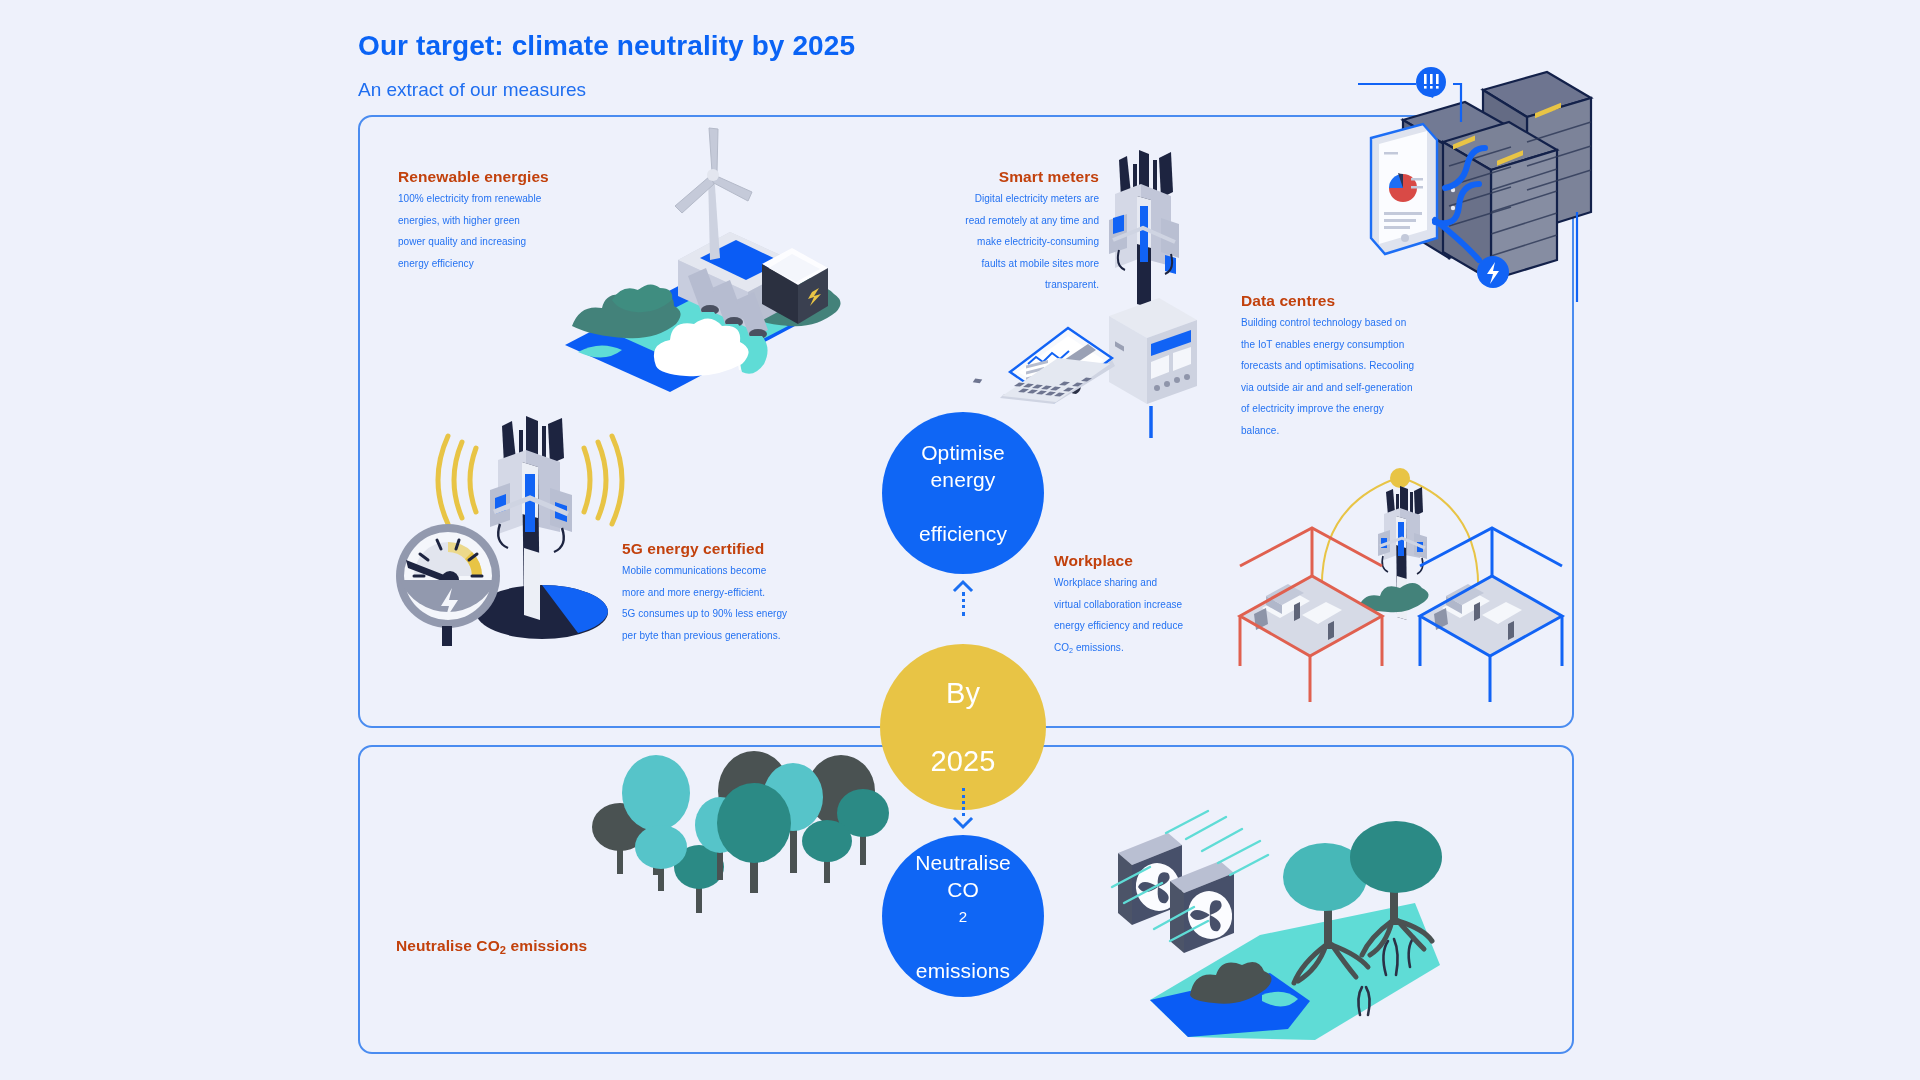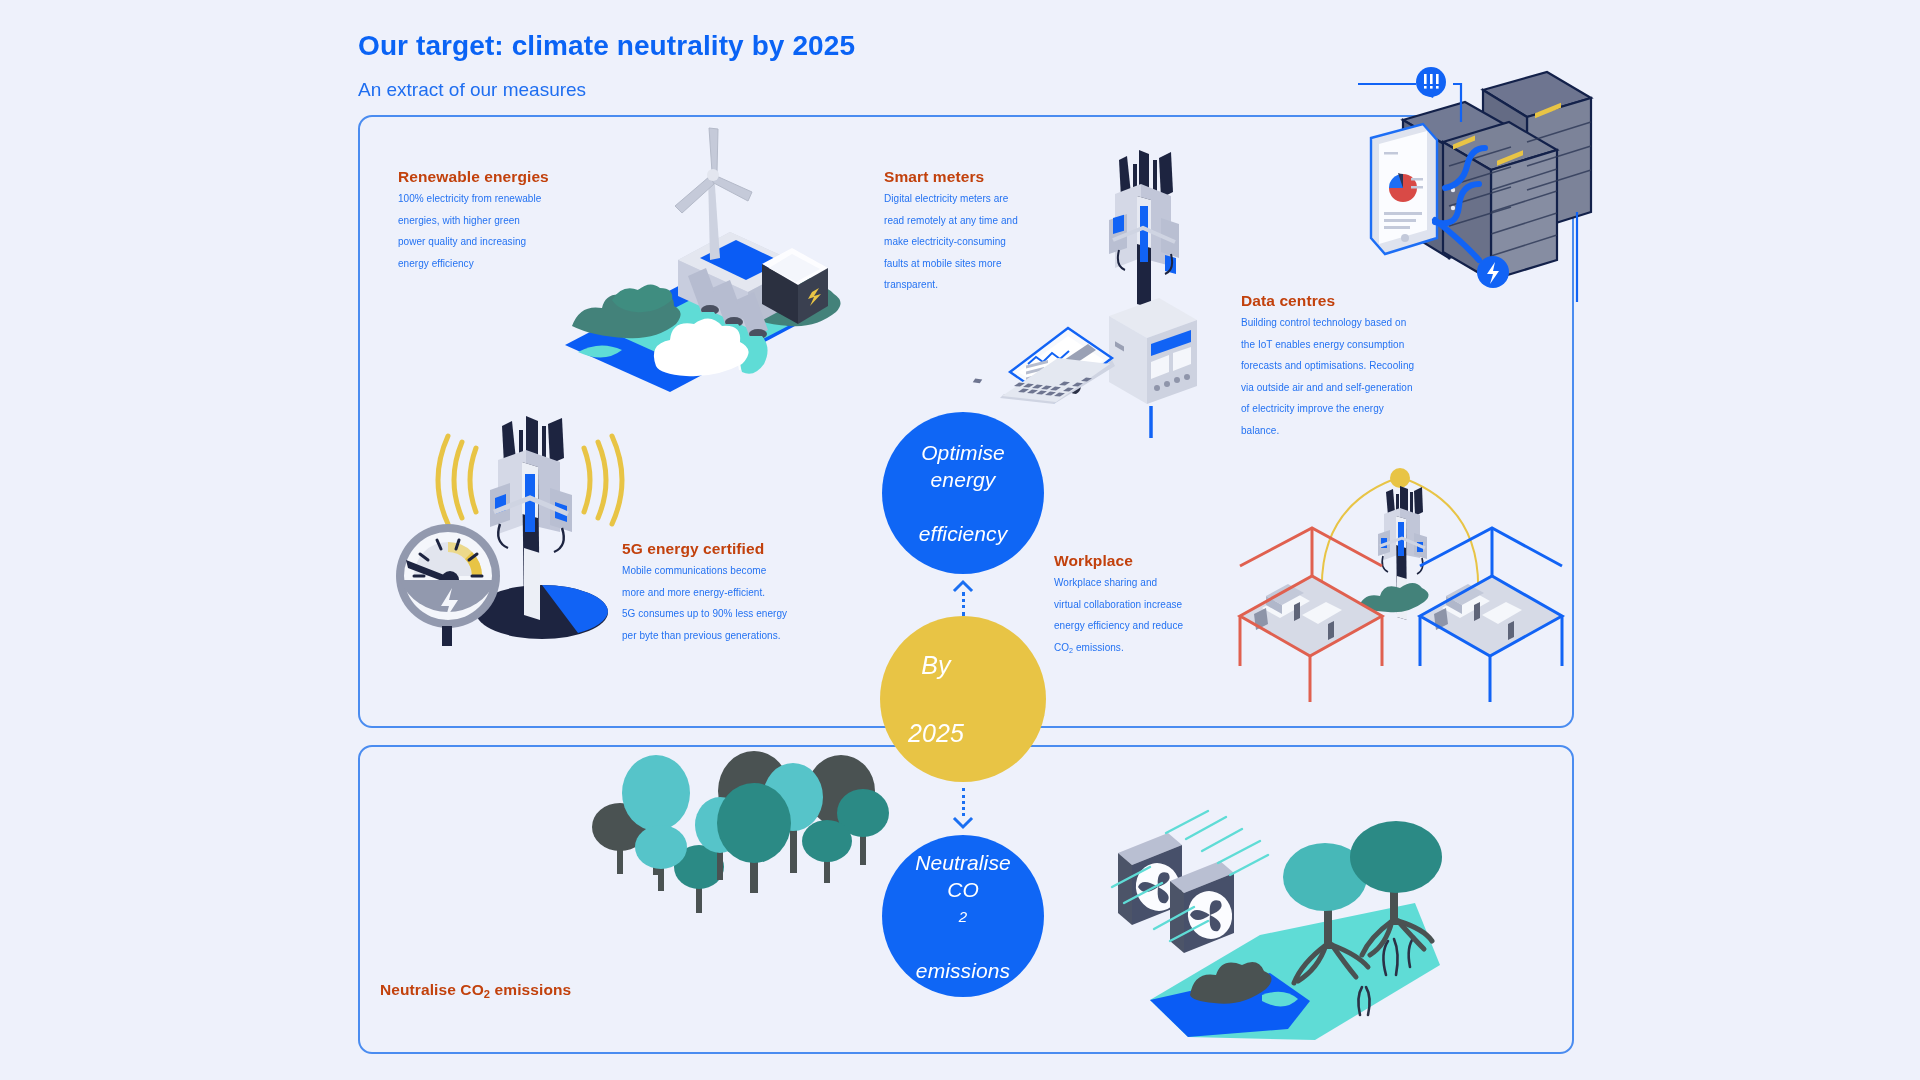--- a/index.html
+++ b/index.html
@@ -36,38 +36,37 @@
   .block { position: absolute; color: #1f6ef0; }
   .block .bt {
     font-size: 15.5px; font-weight: bold; color: #c2410c;
     line-height: 21px; margin-bottom: 1px; letter-spacing: .1px;
   }
   .block .bb {
     font-size: 10px; font-weight: normal; color: #2472f2;
     line-height: 21.5px; white-space: pre-line; letter-spacing: .05px;
   }
   #b-renewable  { left: 398px;  top: 166px; width: 240px; }
-  #b-smart      { left: 884px;  top: 166px; width: 215px; }
+  #b-smart      { left: 884px;  top: 166px; width: 215px; text-align: right; }
   #b-data       { left: 1241px; top: 290px; width: 280px; }
   #b-5g         { left: 622px;  top: 538px; width: 265px; }
   #b-workplace  { left: 1054px; top: 536px; width: 205px; margin-top: 14px; }
-  #b-neutralise { left: 380px;  top: 935px; width: 460px; margin-top: 44px; }
+  #b-neutralise { left: 396px;  top: 935px; width: 460px; }
 
   
   .circle {
     position: absolute; border-radius: 50%;
-    display: flex; align-items: center; 
+    display: flex; align-items: center; justify-content: center;
     text-align: center; color: #fff;
     font-size: 21px; line-height: 27px; font-weight: normal;
     letter-spacing: .1px;
-    font-style: italic;
   }
   #c-optimise   { left: 882px; top: 412px; width: 162px; height: 162px; background: #0f66f5; }
-  #c-by2025     { left: 880px; top: 616px; width: 166px; height: 166px; background: #e8c445;
-                  font-size: 25px; line-height: 34px; }
+  #c-by2025     { left: 880px; top: 644px; width: 166px; height: 166px; background: #e8c445;
+                  font-size: 29px; line-height: 34px; }
   #c-neutralise { left: 882px; top: 835px; width: 162px; height: 162px; background: #0f66f5; }
   .circle span { display: block; padding: 0 14px; }
 
   
   .connector { position: absolute; width: 24px; }
   .connector .stem {
     position: absolute; left: 11px; width: 0;
     border-left: 3px dotted #1a6ff2;
   }
   .connector .chev {

